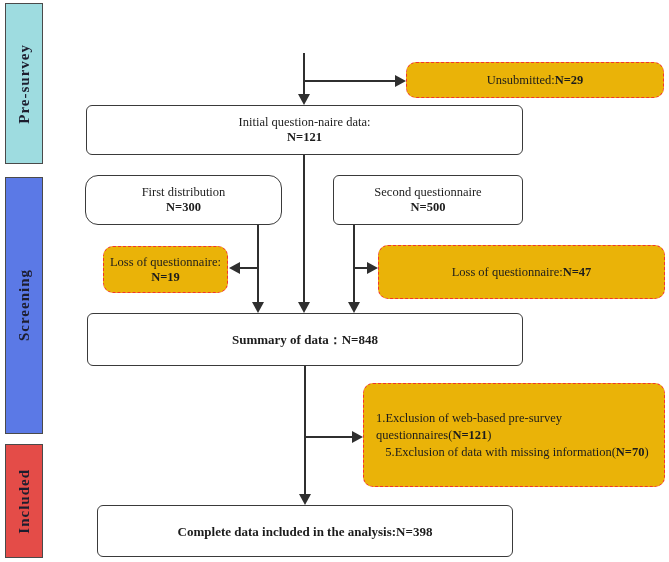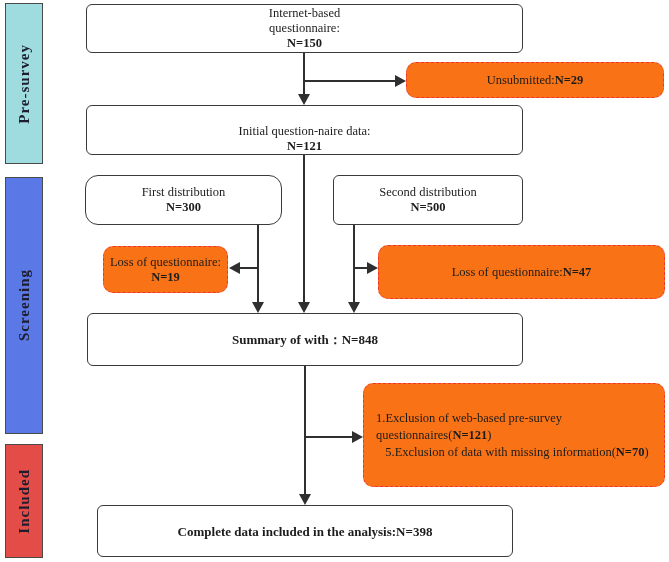--- a/index.html
+++ b/index.html
@@ -18,21 +18,21 @@
   }
   
   .box {
     position:absolute; box-sizing:border-box; background:#ffffff;
     border:1.6px solid #3a3a3a; border-radius:6px;
     display:flex; flex-direction:column; align-items:center; justify-content:center;
     font-size:12.5px; line-height:15px; color:#1c1c1c; text-align:center;
   }
   
   .dashed {
-    position:absolute; box-sizing:border-box; background:#f97316;
+    position:absolute; box-sizing:border-box; background:#eab308;
     border:1.6px dashed #f23430; border-radius:10px;
     display:flex; flex-direction:column; align-items:center; justify-content:center;
     font-size:12.5px; line-height:15px; color:#1c1c1c; text-align:center;
   }
   .bold { font-weight:bold; }
   .all-bold { font-weight:bold; font-size:13px; }
   
   .vline, .hline { position:absolute; background:#2f2f2f; }
   .vline { width:2px; }
   .hline { height:2px; }
@@ -51,56 +51,51 @@
   <div class="stage" style="left: 5px; top: 3px; width: 38px; height: 161px; background-color: rgb(158, 220, 224);">
     <span>Pre-survey</span>
   </div>
   <div class="stage" style="left: 5px; top: 177px; width: 38px; height: 257px; background-color: rgb(91, 121, 230);">
     <span>Screening</span>
   </div>
   <div class="stage" style="left: 5px; top: 444px; width: 38px; height: 114px; background-color: rgb(228, 76, 72);">
     <span>Included</span>
   </div>
 
-  <div class="box" style="left:86px; top:4px; width:437px; height:49px;">
-    <span>Internet-based</span>
-    <span>questionnaire:</span>
-    <span class="bold">N=150</span>
-  </div>
 
   <div class="dashed" style="left:406px; top:62px; width:258px; height:36px;">
     <span><span>Unsubmitted:</span><span class="bold">N=29</span></span>
   </div>
 
-  <div class="box" style="left:86px; top:105px; width:437px; height:50px;justify-content:flex-end;">
+  <div class="box" style="left:86px; top:105px; width:437px; height:50px;">
     <span>Initial question-naire data:</span>
     <span class="bold">N=121</span>
   </div>
 
   <div class="box" style="left:85px; top:175px; width:197px; height:50px;border-radius:13px;">
     <span>First distribution</span>
     <span class="bold">N=300</span>
   </div>
 
   <div class="box" style="left:333px; top:175px; width:190px; height:50px;">
-    <span>Second distribution</span>
+    <span>Second questionnaire</span>
     <span class="bold">N=500</span>
   </div>
 
   <div class="dashed" style="left:103px; top:246px; width:125px; height:47px;">
     <span>Loss of questionnaire:</span>
     <span class="bold">N=19</span>
   </div>
 
   <div class="dashed" style="left:378px; top:245px; width:287px; height:54px;">
     <span><span>Loss of questionnaire:</span><span class="bold">N=47</span></span>
   </div>
 
   <div class="box" style="left:87px; top:313px; width:436px; height:53px;">
-    <span class="all-bold"><span>Summary of with：</span><span>N=848</span></span>
+    <span class="all-bold"><span>Summary of data：</span><span>N=848</span></span>
   </div>
 
   <div class="dashed exclusion-list" style="left:363px; top:383px; width:302px; height:104px;">
     <span><span>1.Exclusion of web-based pre-survey questionnaires(</span><span class="bold">N=121</span><span>)</span></span>
     <span><span>5.Exclusion of data with missing information(</span><span class="bold">N=70</span><span>)</span></span>
   </div>
 
   <div class="box" style="left:97px; top:505px; width:416px; height:52px;">
     <span class="all-bold"><span>Complete data included in the analysis:</span><span>N=398</span></span>
   </div>

